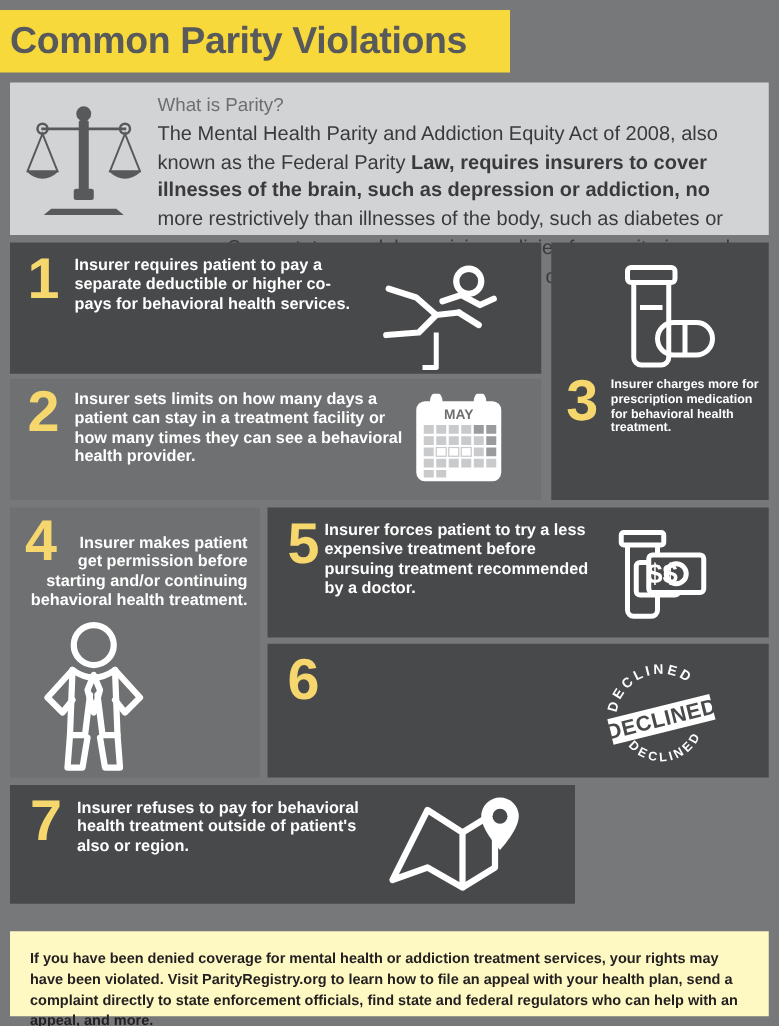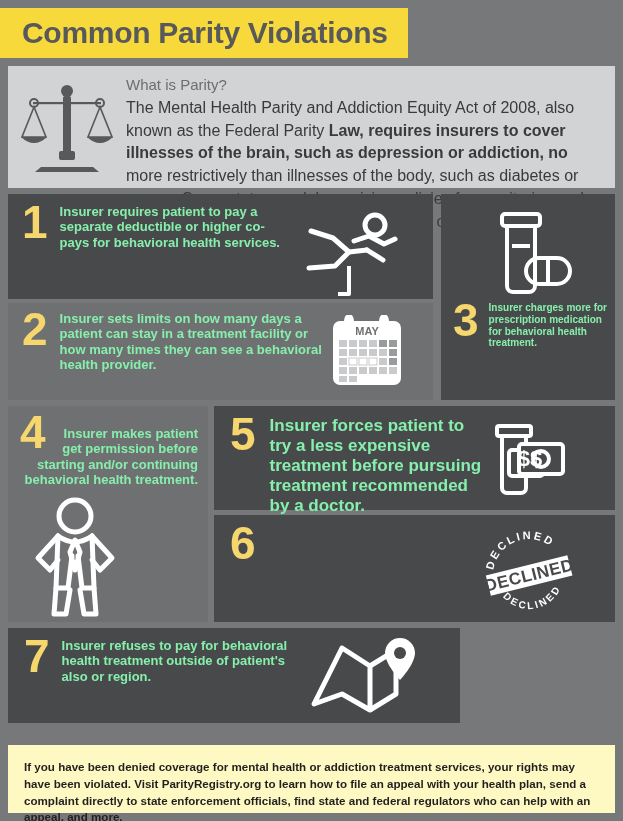--- a/index.html
+++ b/index.html
@@ -11,21 +11,21 @@
     position:relative;
   }
   .canvas{position:relative;width:623px;height:821px;}
 
   
   .header-band{
     position:absolute;left:0;top:8px;width:408px;height:50px;
     background:#f8d93b;display:flex;align-items:center;
   }
   .header-title{
-    margin-left:22px;
+    margin-left:8px;
     font-size:30px;font-weight:bold;color:#58595b;
     letter-spacing:-0.3px;line-height:1;
   }
 
   
   .intro{
     position:absolute;left:8px;top:66px;width:607px;height:122px;
     background:#d2d3d5;display:flex;
   }
   .intro-icon{width:118px;flex:0 0 118px;display:flex;align-items:center;justify-content:center;}
@@ -39,21 +39,21 @@
   .intro-text b{font-weight:bold;}
 
   
   .panel{position:absolute;display:block;box-sizing:border-box;}
   .dark{background:#48494b;}
   .mid{background:#6f7072;}
   .num{
     color:#f5d76e;font-weight:bold;line-height:0.82;
     font-family:"Liberation Sans", sans-serif;
   }
-  .ptext{color:#86efac;font-weight:bold;line-height:1.18;}
+  .ptext{color:#ffffff;font-weight:bold;line-height:1.18;}
 
   
   #p1{left:8px;top:194px;width:425px;height:105px;}
   #p1 .inner{display:flex;padding:10px 0 0 14px;}
   #p1 .num{font-size:46px;}
   #p1 .ptext{font-size:13px;margin-left:12px;max-width:230px;}
   #p1 .ic{position:absolute;right:24px;top:14px;}
 
   
   #p2{left:8px;top:303px;width:425px;height:97px;background:#6f7072;}
@@ -73,21 +73,21 @@
   #p4{left:8px;top:406px;width:200px;height:216px;background:#6f7072;}
   #p4 .inner{padding:8px 0 0 12px;}
   #p4 .num{font-size:46px;float:left;margin-right:10px;}
   #p4 .ptext{font-size:13px;text-align:right;padding-right:10px;margin-top:12px;}
   #p4 .ic{position:absolute;left:12px;bottom:4px;}
 
   
   #p5{left:214px;top:406px;width:401px;height:104px;}
   #p5 .inner{display:flex;padding:10px 0 0 16px;}
   #p5 .num{font-size:46px;}
-  #p5 .ptext{font-size:17px;margin-left:14px;max-width:215px;}
+  #p5 .ptext{font-size:13px;margin-left:4px;max-width:215px;}
   #p5 .ic{position:absolute;right:48px;top:16px;}
 
   
   #p6{left:214px;top:515px;width:401px;height:107px;}
   #p6 .inner{display:flex;padding:10px 0 0 16px;}
   #p6 .num{font-size:46px;}
   #p6 .ptext{font-size:13px;margin-left:12px;max-width:215px;}
   #p6 .ic{position:absolute;right:38px;top:14px;}
 
   

